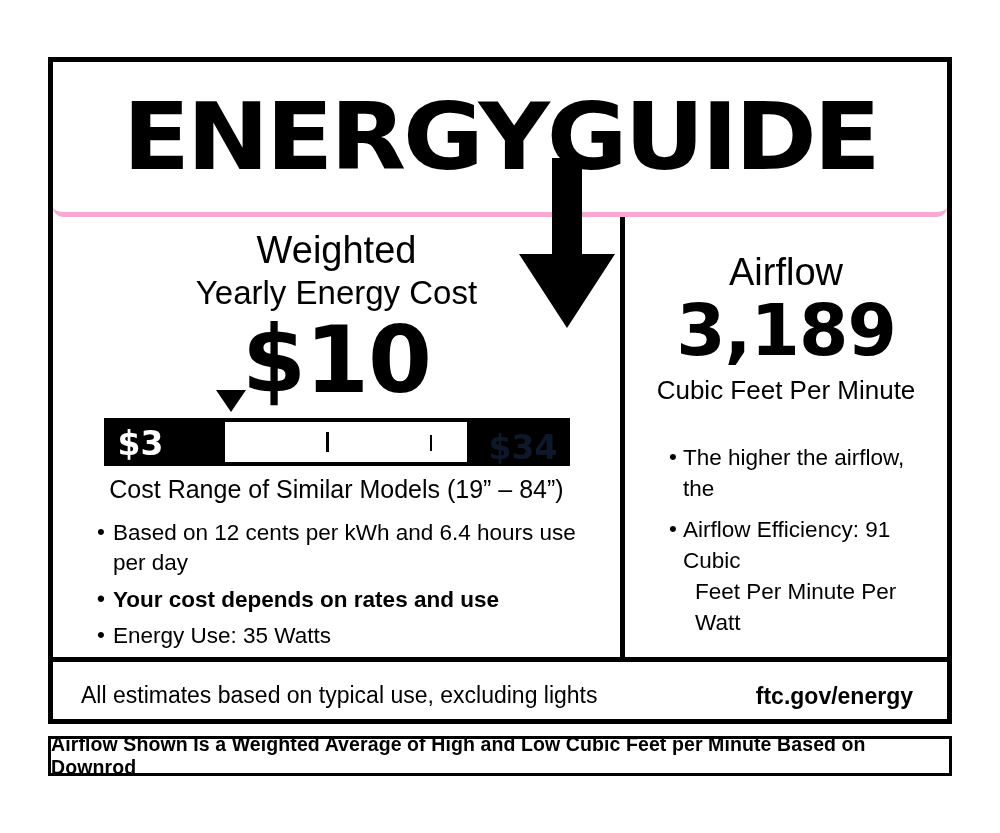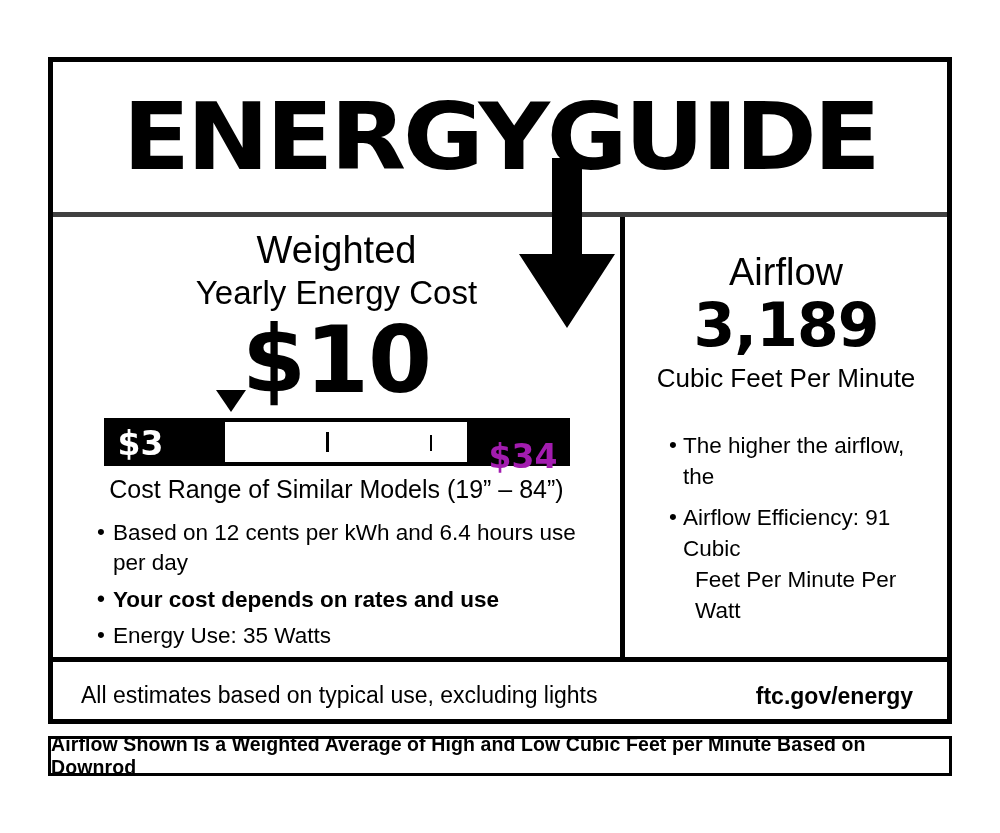--- a/index.html
+++ b/index.html
@@ -31,22 +31,23 @@
     height: 667px;
     border: 5px solid #000;
     box-sizing: border-box;
     background: #fff;
   }
 
   
   .title-band {
     position: relative;
     height: 150px;
-    border-bottom: 5px solid #404040;
+    border-bottom: 5px solid #f9a8d4;
     overflow: hidden;
+    border-radius: 10px;
   }
   .title-text {
     position: absolute;
     left: 0;
     right: 0;
     top: 50%;
     transform: translateY(-50%);
     text-align: center;
     font-family: "DejaVu Sans", sans-serif;
     font-weight: bold;
@@ -156,22 +157,22 @@
     top: 2px;
     color: #fff;
     font-size: 33px;
     font-family: "DejaVu Sans", sans-serif;
     font-weight: bold;
     z-index: 2;
   }
   .range-high {
     position: absolute;
     right: 8px;
-    top: 15px;
-    color: #a21caf;
+    top: 6px;
+    color: #0f172a;
     font-size: 33px;
     font-family: "DejaVu Sans", sans-serif;
     font-weight: bold;
     z-index: 2;
   }
   .tick {
     position: absolute;
     top: 10px;
     width: 3px;
     height: 20px;
@@ -211,21 +212,21 @@
   
   .airflow-title {
     text-align: center;
     font-size: 38px;
     margin-top: 34px;
   }
   .airflow-value {
     text-align: center;
     font-family: "DejaVu Sans", sans-serif;
     font-weight: bold;
-    font-size: 60px;
+    font-size: 71px;
     line-height: 1.05;
     margin-top: 0px;
     letter-spacing: -1px;
   }
   .airflow-units {
     text-align: center;
     font-size: 26px;
     margin-top: 6px;
   }
   .right-bullets {

